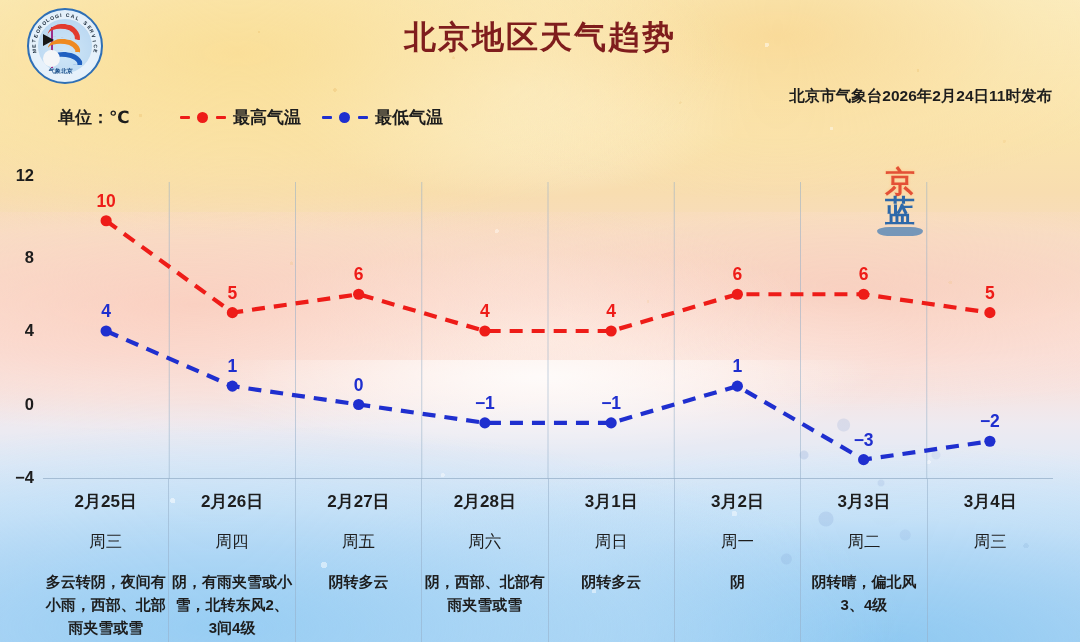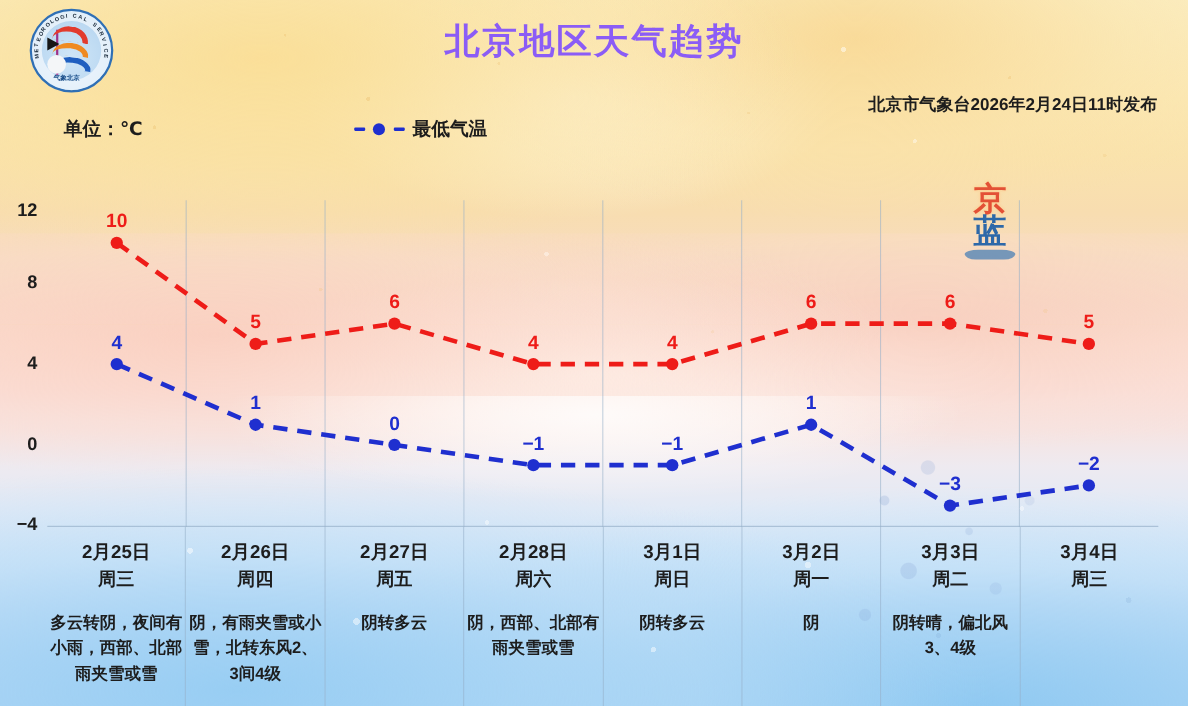--- a/index.html
+++ b/index.html
@@ -92,21 +92,21 @@
       radial-gradient(circle at 30% 62%, rgba(120,150,205,0.48) 0 7px, transparent 8px),
       radial-gradient(circle at 66% 70%, rgba(120,150,205,0.35) 0 5px, transparent 6px),
       radial-gradient(circle at 80% 30%, rgba(120,150,205,0.30) 0 4px, transparent 5px),
       radial-gradient(circle at 12% 82%, rgba(120,150,205,0.42) 0 5px, transparent 6px);
   }
 
   
   #chart-title {
     position: absolute; left: 0; top: 16px; width: 1080px;
     text-align: center;
-    font-size: 32px; font-weight: bold; color: #8b5cf6;
+    font-size: 32px; font-weight: bold; color: #7f1d1d;
     letter-spacing: 2px;
     z-index: 6;
   }
   #logo {
     position: absolute; left: 27px; top: 8px; width: 76px; height: 76px;
     border-radius: 50%;
     background: radial-gradient(circle at 50% 58%, #cfe6f7 0%, #bcd9f2 55%, #a7cbea 100%);
     border: 2.5px solid #2f6fb5;
     overflow: hidden;
     z-index: 6;
@@ -230,22 +230,22 @@
     flex: 1 1 0; position: relative;
     border-left: 1px solid rgba(150,175,200,0.55);
     display: flex; flex-direction: column; align-items: center;
   }
   .col:first-child { border-left: none; }
   .col .date {
     margin-top: 11px;
     font-size: 17px; font-weight: bold; color: #1d1d1d; white-space: nowrap;
   }
   .col .weekday {
-    margin-top: 3px;
-    font-size: 16.5px; font-weight: bold; color: #1d1d1d; white-space: nowrap;
+    margin-top: 18px;
+    font-size: 16.5px; font-weight: normal; color: #1d1d1d; white-space: nowrap;
   }
   .col .desc {
     margin-top: 18px;
     font-size: 15px; font-weight: bold; color: #1d1d1d;
     line-height: 1.52; text-align: center;
     padding: 0 2px; width: 100%;
   }
   #axis-top-line {
     position: absolute; left: 43px; top: 478px; width: 1010px; height: 1px;
     background: rgba(150,175,200,0.75); z-index: 5;
@@ -305,33 +305,41 @@
 
 <div id="watermark">
   <div class="seal">京</div>
   <div class="seal2">蓝</div>
   <div class="wave"></div>
 </div>
 
 <div id="legend">
   <div class="unit">单位：℃</div>
 
+  <div class="legend-item high">
+    <span class="legend-key">
+      <span class="seg s1"></span>
+        <span class="dot"></span>
+        <span class="seg s2"></span>
+    </span>
+    <span>最高气温</span>
+  </div>
 
   <div class="legend-item low">
     <span class="legend-key">
       <span class="seg s1"></span>
         <span class="dot"></span>
         <span class="seg s2"></span>
     </span>
     <span>最低气温</span>
   </div>
 </div>
 
 <div id="yaxis">
-    <div class="ylabel" style="left: 0px; top: 182px;">12</div>
+    <div class="ylabel" style="left: 0px; top: 166px;">12</div>
     <div class="ylabel" style="left: 0px; top: 247.5px;">8</div>
     <div class="ylabel" style="left: 0px; top: 321px;">4</div>
     <div class="ylabel" style="left: 0px; top: 394.5px;">0</div>
     <div class="ylabel" style="left: 0px; top: 468px;">−4</div>
   </div>
 
 <div id="plot">
   <svg id="plot-svg" width="1010" height="295">
       <line x1="126.25" y1="-2" x2="126.25" y2="295" stroke="rgba(150,175,200,0.55)" stroke-width="1"></line>
       <line x1="252.5" y1="-2" x2="252.5" y2="295" stroke="rgba(150,175,200,0.55)" stroke-width="1"></line>

